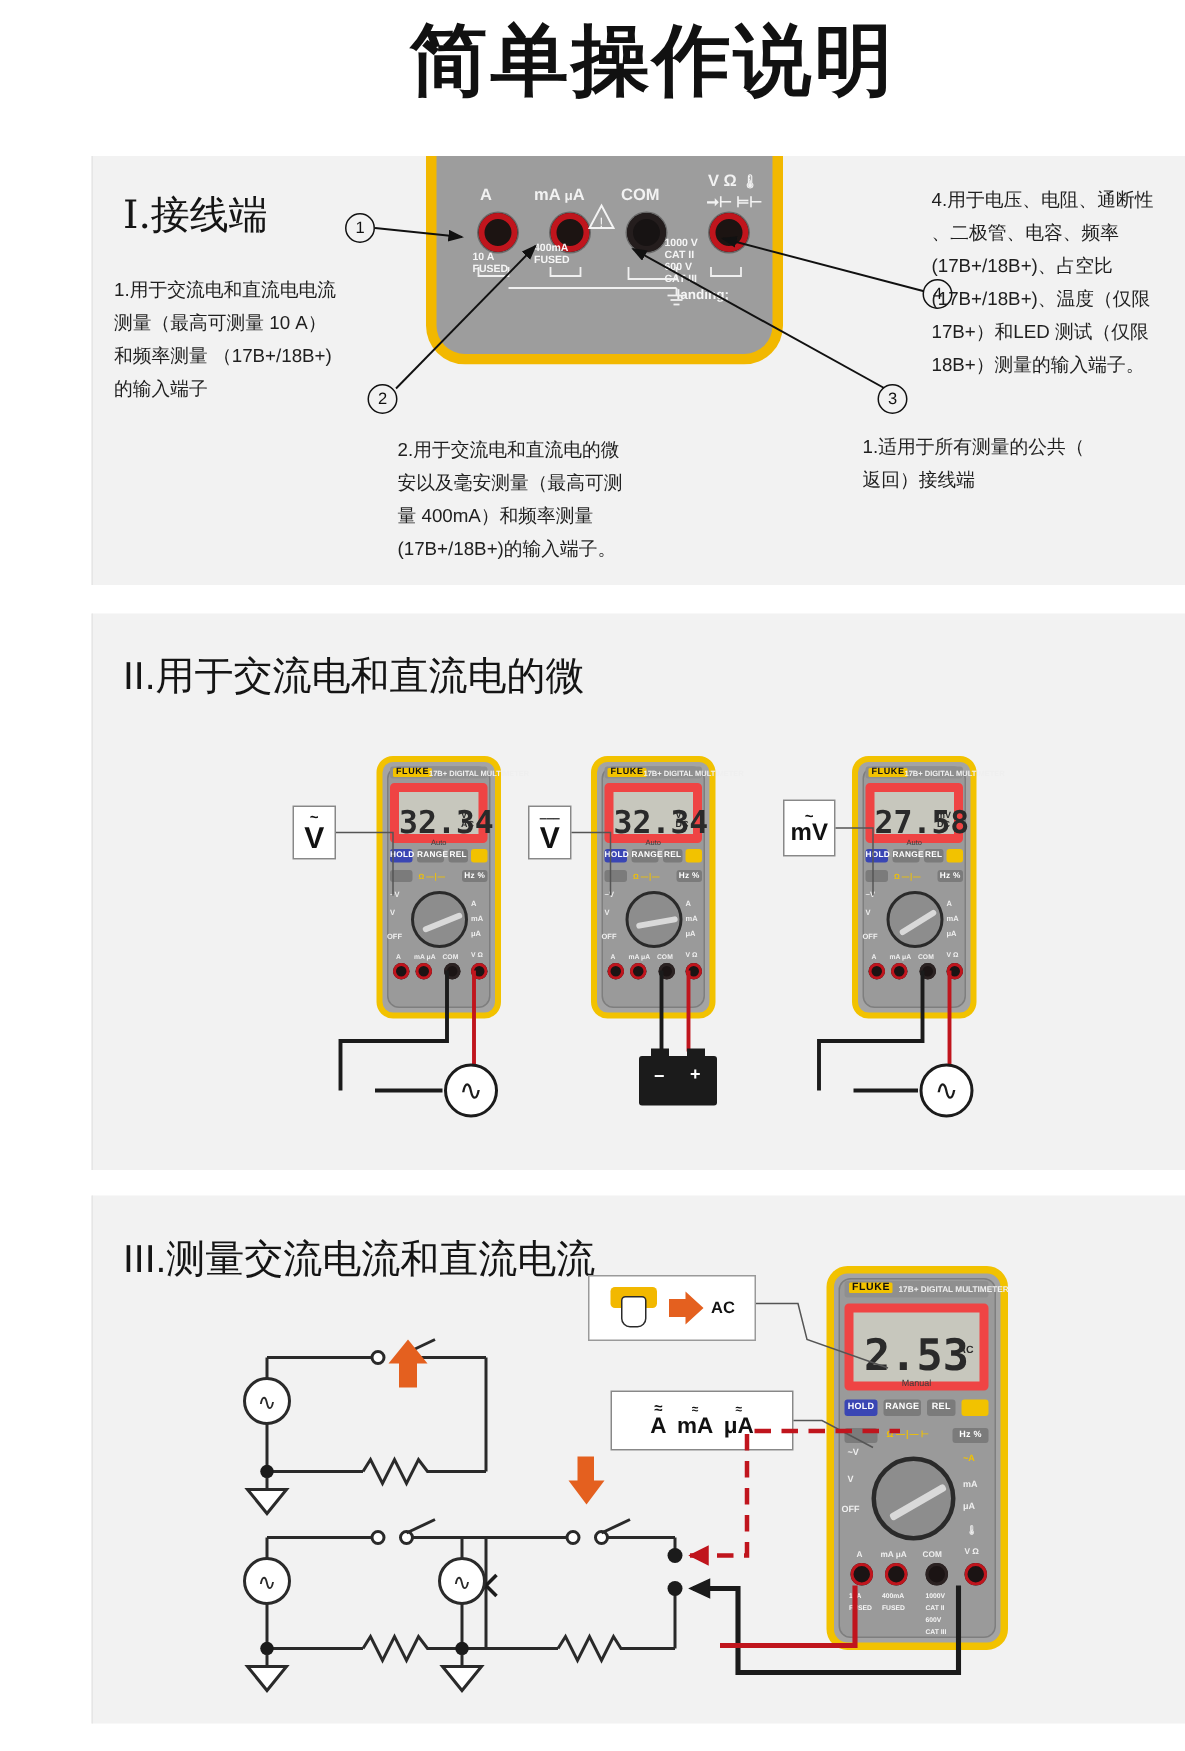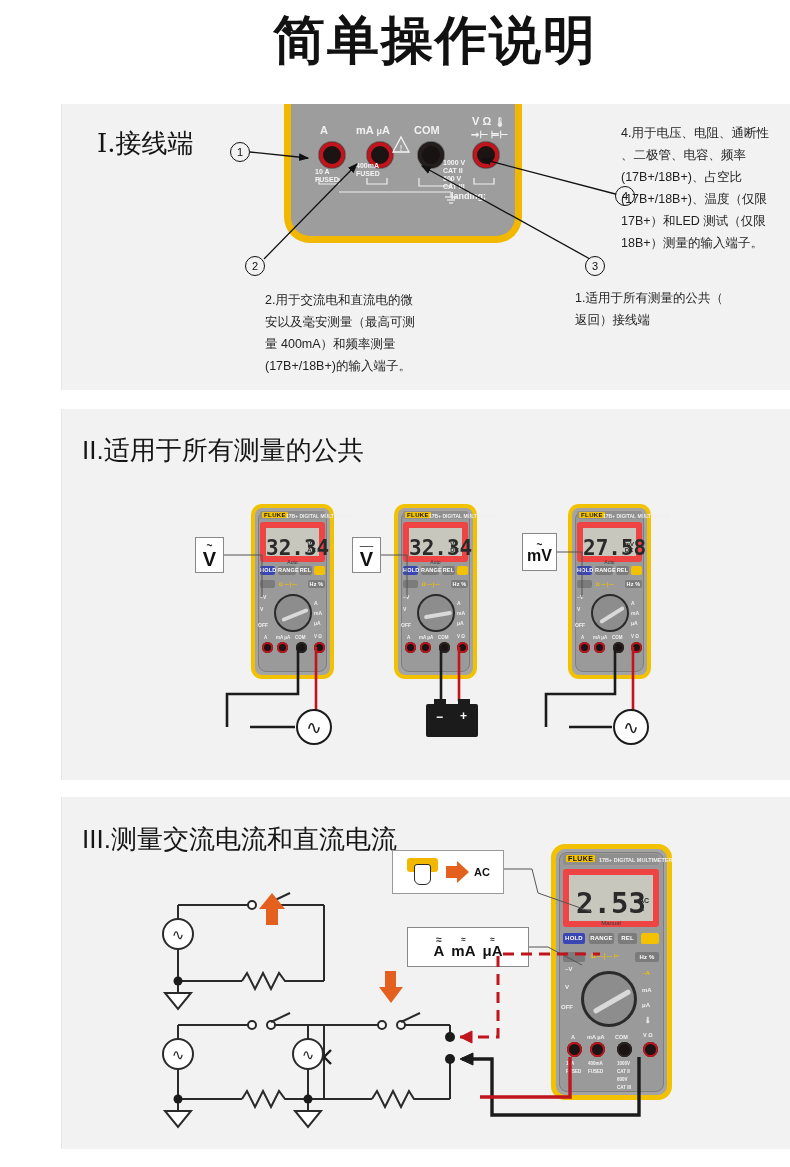--- a/index.html
+++ b/index.html
@@ -205,21 +205,21 @@
 </style>
 </head>
 <body>
 
 <div class="page">
 
   <div class="page-title">简单操作说明</div>
 
   <div class="panel" id="panel-1">
 
-    <div class="sec-title serif-num" style="left:35px; top:22px;text-align:right;">I.接线端</div>
+    <div class="sec-title serif-num" style="left:20px; top:22px;text-align:right;">I.接线端</div>
 
     <div class="term-panel" style="left:222px; top:0px; width:238px; height:139px;">
       <div class="term-inner">
         <div class="term-label" style="left:29px; top:20px;">A</div>
         <div class="term-label" style="left:65px; top:20px;">mA <span style="font-size:9px;">μ</span>A</div>
         <div class="term-label" style="left:123px; top:20px;">COM</div>
         <div class="term-label" style="left:181px; top:11px;">V Ω <span style="font-size:9px;">🌡</span></div>
         <div class="term-label" style="left:180px; top:25px; font-size:10px;">➞⊢ ⊨⊢</div>
 
         <div class="jack" style="left:28px; top:38px;"></div>
@@ -262,40 +262,44 @@
       <line x1="202" y1="155" x2="295" y2="60" stroke="#111" stroke-width="1.3" marker-end="url(#ar)"></line>
       <line x1="528" y1="155" x2="360" y2="62" stroke="#111" stroke-width="1.3" marker-end="url(#ar)"></line>
       <line x1="561" y1="92" x2="420" y2="55" stroke="#111" stroke-width="1.3" marker-end="url(#ar)"></line>
     </svg>
 
     <div class="callout" style="left:168px; top:38px;">1</div>
     <div class="callout" style="left:183px; top:152px;">2</div>
     <div class="callout" style="left:523px; top:152px;">3</div>
     <div class="callout" style="left:553px; top:82px;">4</div>
 
+    <div class="body-text" style="left:14px; top:78px; width:210px; white-space:pre-line;">1.用于交流电和直流电电流
+测量（最高可测量 10 A）
+和频率测量 （17B+/18B+)
+的输入端子</div>
 
     <div class="body-text" style="left:203px; top:185px; width:240px; white-space:pre-line;">2.用于交流电和直流电的微
 安以及毫安测量（最高可测
 量    400mA）和频率测量
 (17B+/18B+)的输入端子。</div>
 
     <div class="body-text" style="left:513px; top:183px; width:225px; white-space:pre-line;">1.适用于所有测量的公共（
 返回）接线端</div>
 
     <div class="body-text" style="left:559px; top:18px; width:180px; white-space:pre-line;">4.用于电压、电阻、通断性
 、二极管、电容、频率
 (17B+/18B+)、占空比
 (17B+/18B+)、温度（仅限
 17B+）和LED 测试（仅限
 18B+）测量的输入端子。</div>
   </div>
 
   <div class="panel" id="panel-2">
 
-    <div class="sec-title" style="left:20px; top:24px;">II.适用于所有测量的公共</div>
+    <div class="sec-title" style="left:20px; top:24px;">II.用于交流电和直流电的微</div>
 
     <div class="meter" style="left:189px; top:95px; width:83px; height:175px;">
       <div class="meter-body">
           <div class="meter-inner"></div>
         </div>
       <div class="brandbar" style="left:9px; top:7px; width:65px; height:8px;"></div>
       <div class="brand-fluke" style="left:11px; top:8px;">FLUKE</div>
       <div class="brand-model" style="left:35px; top:9px;">17B+ DIGITAL MULTIMETER</div>
       <div class="lcd" style="left:9px; top:18px; width:65px; height:40px;">
         <div class="lcd-val" style="top:8px; font-size:21px;">32.34</div>

